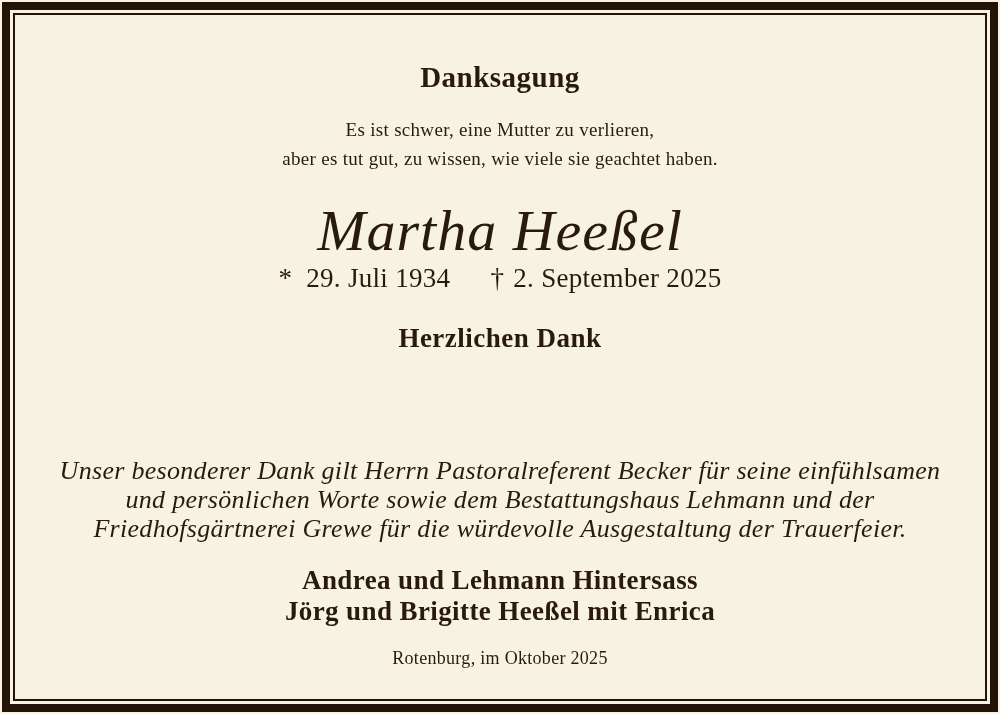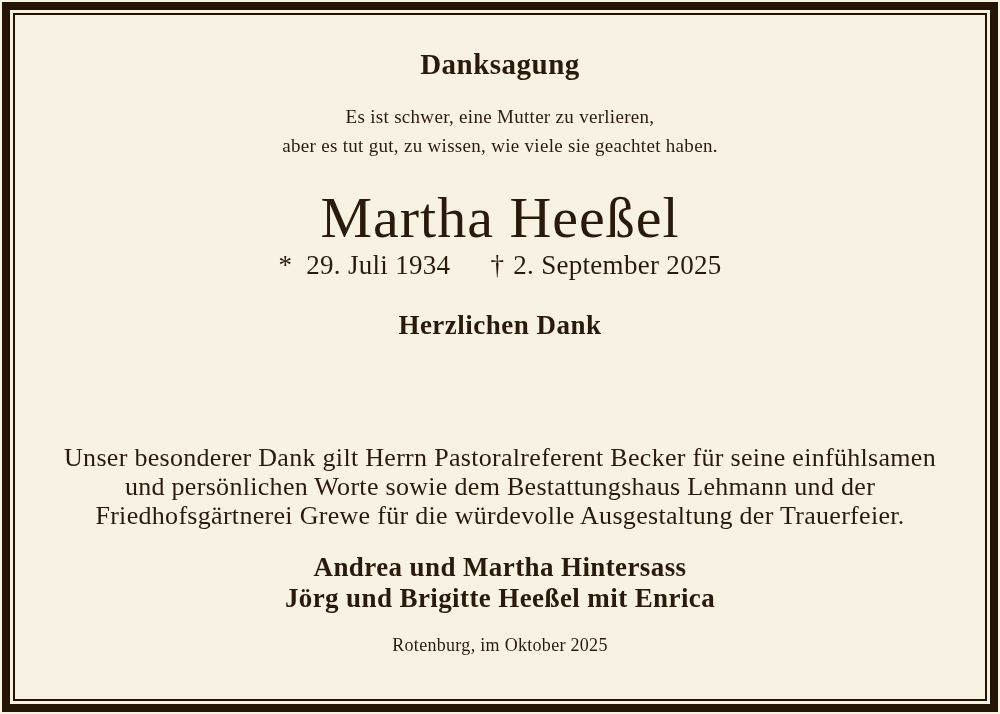--- a/index.html
+++ b/index.html
@@ -21,20 +21,21 @@
     border: 8px solid #231405;
   }
   .frame-inner {
     position: absolute;
     inset: 3px;
     border: 2px solid #231405;
   }
   .content {
     position: absolute;
     inset: 0;
+    margin-top: 13px;
   }
   .block {
     position: absolute;
     left: 0;
     right: 0;
     text-align: center;
     letter-spacing: 0.3px;
     white-space: nowrap;
   }
   .title {
@@ -47,20 +48,21 @@
   .intro {
     top: 102px;
     font-size: 19px;
     line-height: 29px;
   }
   .name {
     top: 186px;
     font-size: 58px;
     line-height: 64px;
     letter-spacing: 1px;
+    font-style: italic;
   }
   .dates {
     top: 249px;
     font-size: 27px;
     line-height: 32px;
     display: flex;
     justify-content: center;
     gap: 40px;
   }
   .date-pair {
@@ -81,20 +83,21 @@
   }
   .thanks-par {
     top: 342px;
     font-size: 26px;
     line-height: 28.5px;
   }
   .special-par {
     top: 443px;
     font-size: 26px;
     line-height: 29px;
+    font-style: italic;
   }
   .signatures {
     top: 552px;
     font-size: 27px;
     font-weight: bold;
     line-height: 30.5px;
     letter-spacing: 0.4px;
   }
   .place-date {
     top: 635px;
@@ -133,19 +136,19 @@
   <div class="block thanks-heading">Herzlichen Dank</div>
 
 
   <div class="block special-par">
     <div>Unser besonderer Dank gilt Herrn Pastoralreferent Becker für seine einfühlsamen</div>
     <div>und persönlichen Worte sowie dem Bestattungshaus Lehmann und der</div>
     <div>Friedhofsgärtnerei Grewe für die würdevolle Ausgestaltung der Trauerfeier.</div>
   </div>
 
   <div class="block signatures">
-    <div>Andrea und Martha Hintersass</div>
+    <div>Andrea und Lehmann Hintersass</div>
     <div>Jörg und Brigitte Heeßel mit Enrica</div>
   </div>
 
   <div class="block place-date">Rotenburg, im Oktober 2025</div>
 
 </div>
 
 </body></html>

